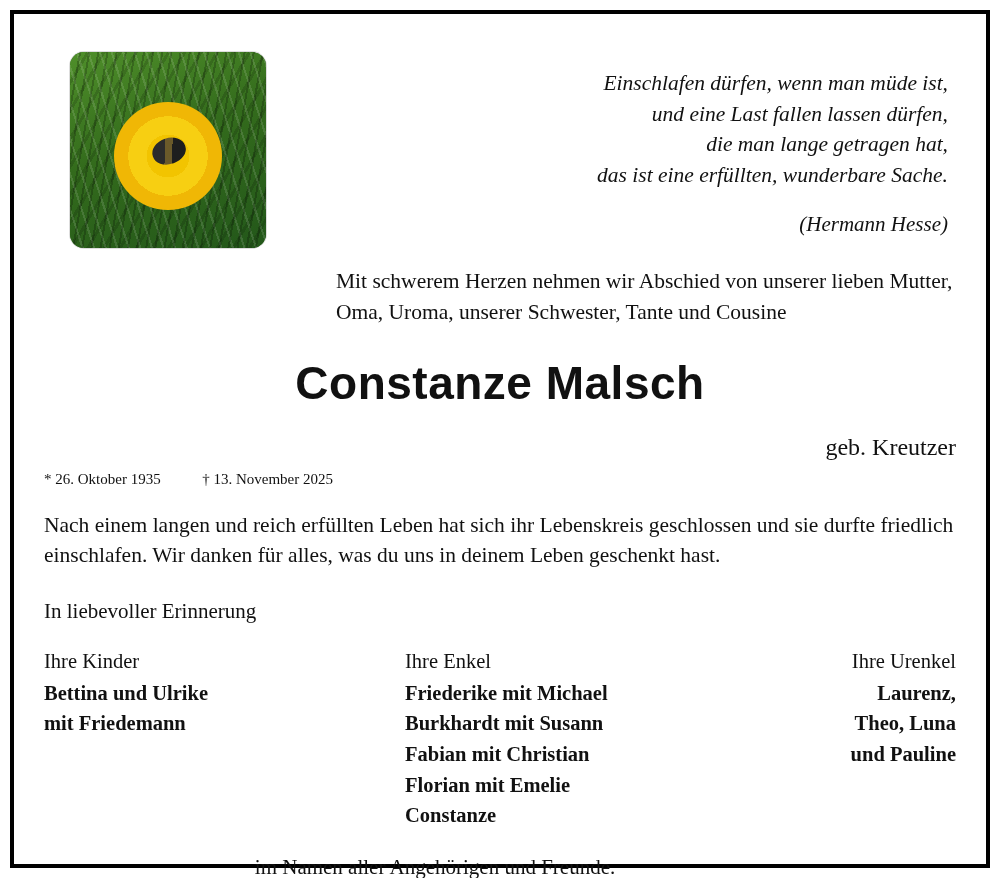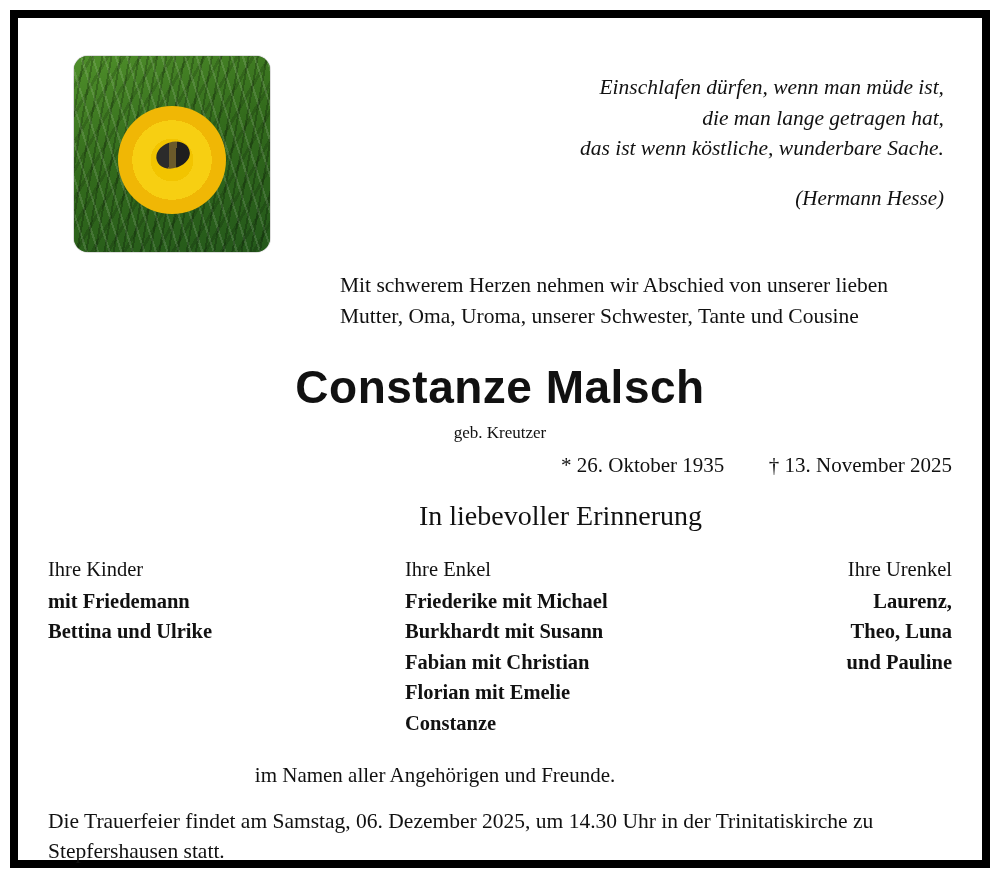--- a/index.html
+++ b/index.html
@@ -19,21 +19,21 @@
     width: 1000px;
     height: 878px;
     padding: 10px;
     background: #ffffff;
   }
 
   .frame {
     box-sizing: border-box;
     width: 100%;
     height: 100%;
-    border: 8px solid #000000;
+    border: 4px solid #000000;
     background: #ffffff;
     padding: 26px 30px 18px 30px;
     position: relative;
   }
 
   
   .top {
     display: flex;
     align-items: flex-start;
     justify-content: flex-start;
@@ -130,43 +130,43 @@
   
   .name {
     margin-top: 28px;
     text-align: center;
     font-family: "Liberation Sans", sans-serif;
     font-weight: bold;
     font-size: 46px;
     letter-spacing: 0.5px;
   }
   .maiden {
-    margin-top: 9px;
-    text-align: center;
-    font-size: 17px;
+    margin-top: 24px;
+    text-align: right;
+    font-size: 24px;
   }
   .dates {
     margin-top: 10px;
-    text-align: right;
-    font-size: 21px;
+    text-align: left;
+    font-size: 15px;
   }
   .dates .gap { display: inline-block; width: 34px; }
 
   
   .body-text {
     margin-top: 22px;
     font-size: 21.5px;
     line-height: 1.42;
     text-align: left;
   }
 
   .memory {
-    margin-top: 22px;
-    text-align: right;
-    font-size: 28px;
+    margin-top: 28px;
+    text-align: left;
+    font-size: 21px;
     padding-right: 250px;
   }
 
   
   .families {
     margin-top: 24px;
     display: flex;
     justify-content: space-between;
     align-items: flex-start;
     font-size: 20.5px;
@@ -205,47 +205,49 @@
         <div class="photo">
           <div class="grass"></div>
           <div class="petals"></div>
           <div class="flower"></div>
           <div class="bee"></div>
         </div>
       </div>
 
       <div class="verse">
         <div class="line">Einschlafen dürfen, wenn man müde ist,</div>
+        <div class="line">und eine Last fallen lassen dürfen,</div>
         <div class="line">die man lange getragen hat,</div>
-        <div class="line">das ist wenn köstliche, wunderbare Sache.</div>
+        <div class="line">das ist eine erfüllten, wunderbare Sache.</div>
         <div class="author">(Hermann Hesse)</div>
       </div>
 
     </div>
 
     <div class="intro">Mit schwerem Herzen nehmen wir Abschied von unserer lieben Mutter, Oma, Uroma, unserer Schwester, Tante und Cousine</div>
 
     <div class="name">Constanze Malsch</div>
     <div class="maiden">geb. Kreutzer</div>
 
     <div class="dates">
       <span>* 26. Oktober 1935</span>
       <span class="gap"></span>
       <span>† 13. November 2025</span>
     </div>
 
+    <div class="body-text">Nach einem langen und reich erfüllten Leben hat sich ihr Lebenskreis geschlossen und sie durfte friedlich einschlafen. Wir danken für alles, was du uns in deinem Leben geschenkt hast.</div>
 
     <div class="memory">In liebevoller Erinnerung</div>
 
     <div class="families">
 
       <div class="fam-col left">
         <div class="fam-head">Ihre Kinder</div>
+        <div class="fam-name">Bettina und Ulrike</div>
         <div class="fam-name">mit Friedemann</div>
-        <div class="fam-name">Bettina und Ulrike</div>
       </div>
 
       <div class="fam-col mid">
         <div class="fam-head">Ihre Enkel</div>
         <div class="fam-name">Friederike mit Michael</div>
         <div class="fam-name">Burkhardt mit Susann</div>
         <div class="fam-name">Fabian mit Christian</div>
         <div class="fam-name">Florian mit Emelie</div>
         <div class="fam-name">Constanze</div>
       </div>

